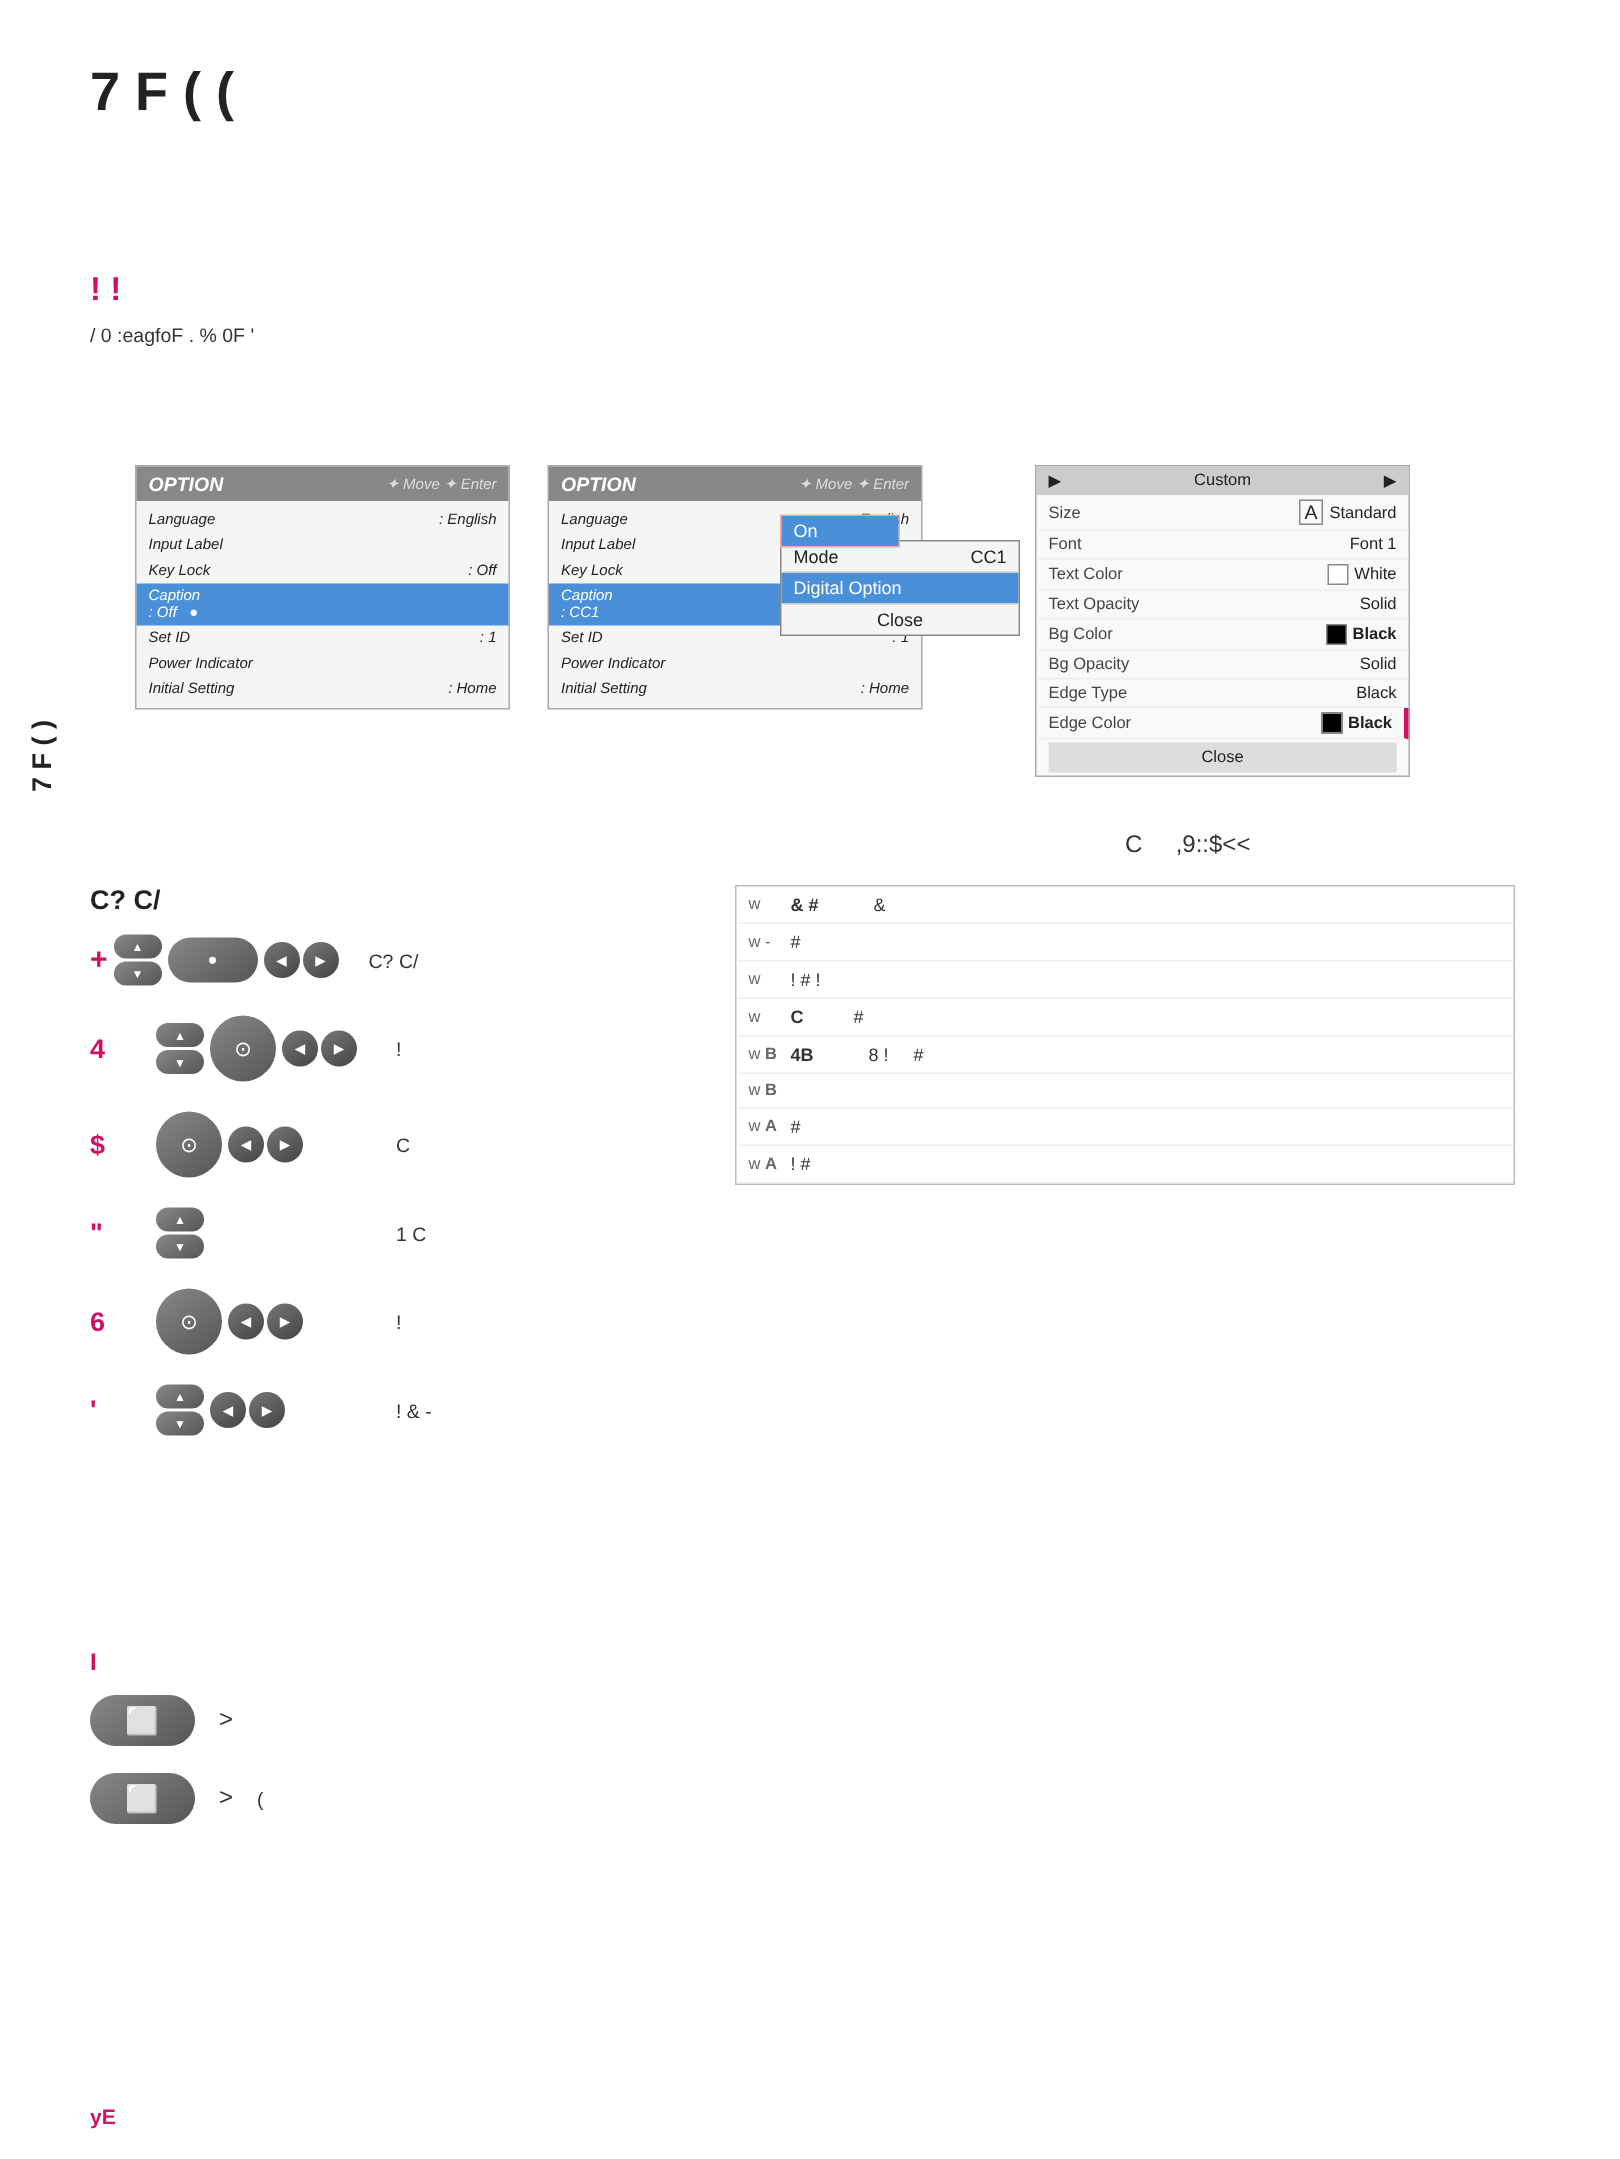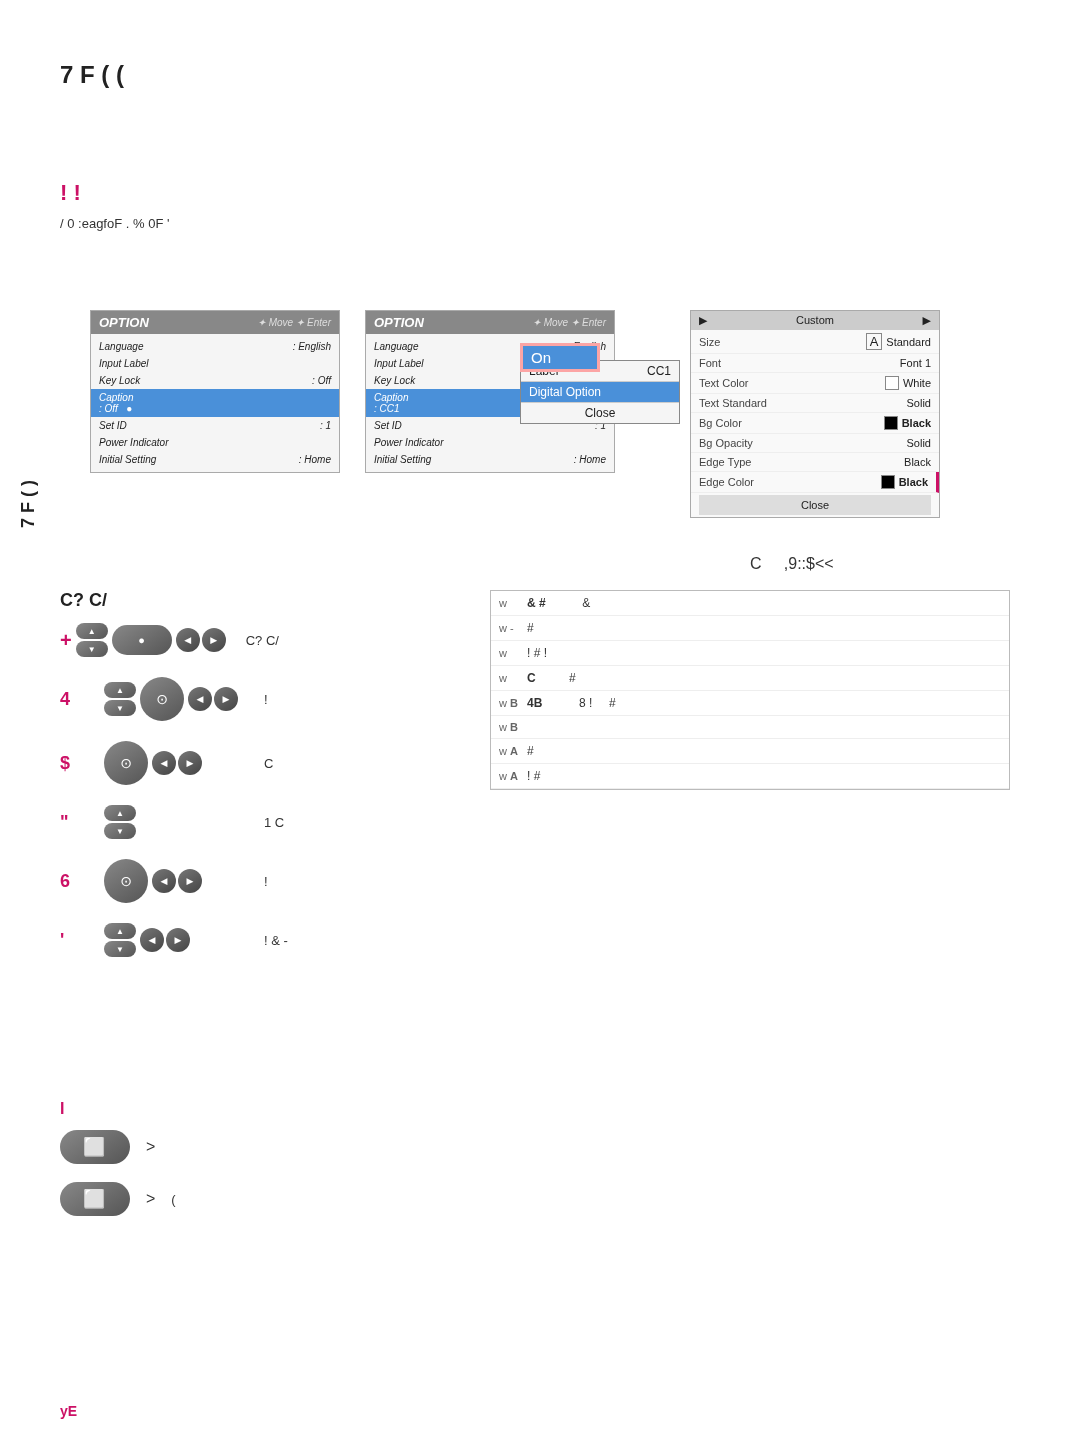--- a/index.html
+++ b/index.html
@@ -11,24 +11,23 @@
       font-size: 14px;
       color: #222;
       position: relative;
     }
 
     
     .page-title {
       position: absolute;
       top: 40px;
       left: 60px;
-      font-size: 24px;
+      font-size: 36px;
       font-weight: bold;
       color: #222;
-      margin-top: 21px;
     }
 
     
     .side-label {
       position: absolute;
       left: 18px;
       top: 480px;
       font-size: 18px;
       font-weight: bold;
       color: #222;
@@ -431,27 +430,27 @@
       <span class="label">Power Indicator</span>
       <span class="value"></span>
     </div>
     <div class="option-row">
       <span class="label">Initial Setting</span>
       <span class="value">: Home</span>
     </div>
   </div>
 </div>
 
-<div style="position:absolute;top:343px;left:520px;border:3px solid #fca5a5;background:#c2410c;font-size:15px;width:80px;z-index:20;">
+<div style="position:absolute;top:343px;left:520px;border:1px solid #fca5a5;background:#c2410c;font-size:12px;width:80px;z-index:20;">
   <div style="background:#4a90d9;color:#fff;padding:3px 8px;">On</div>
 </div>
 
 <div style="position:absolute;top:360px;left:520px;border:1px solid #888;background:#f5f5f5;font-size:12px;width:160px;z-index:15;">
   <div style="display:flex;justify-content:space-between;padding:3px 8px;border-bottom:1px solid #ccc;">
-    <span>Label</span>
+    <span>Mode</span>
     <span>CC1</span>
   </div>
   <div style="padding:3px 8px;background:#4a90d9;color:#fff;">Digital Option</div>
   <div style="text-align:center;padding:3px 8px;border-top:1px solid #ccc;">Close</div>
 </div>
 
 <div class="caption-settings">
   <div class="caption-settings-header">
     <span>▶</span>
     <span>Custom</span>
@@ -463,21 +462,21 @@
   </div>
   <div class="cs-row">
     <span class="cs-label">Font</span>
     <span class="cs-value">Font 1</span>
   </div>
   <div class="cs-row">
     <span class="cs-label">Text Color</span>
     <span class="cs-value"><span class="color-box white"></span> White</span>
   </div>
   <div class="cs-row">
-    <span class="cs-label">Text Standard</span>
+    <span class="cs-label">Text Opacity</span>
     <span class="cs-value">Solid</span>
   </div>
   <div class="cs-row">
     <span class="cs-label">Bg Color</span>
     <span class="cs-value">
         <span class="color-box black"></span> 
         <strong>Black</strong>
       </span>
   </div>
   <div class="cs-row">

